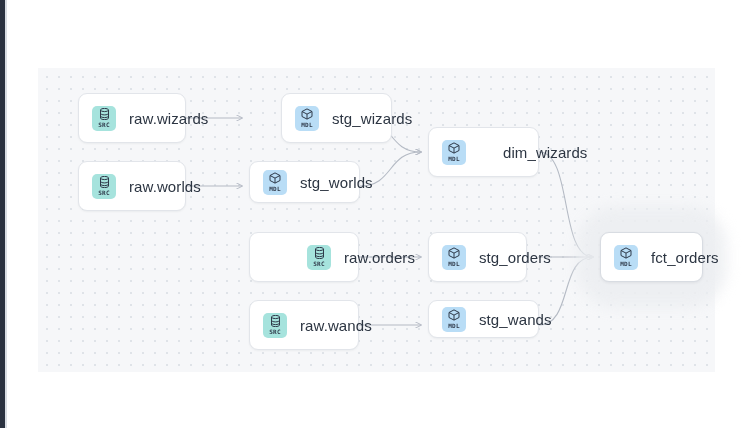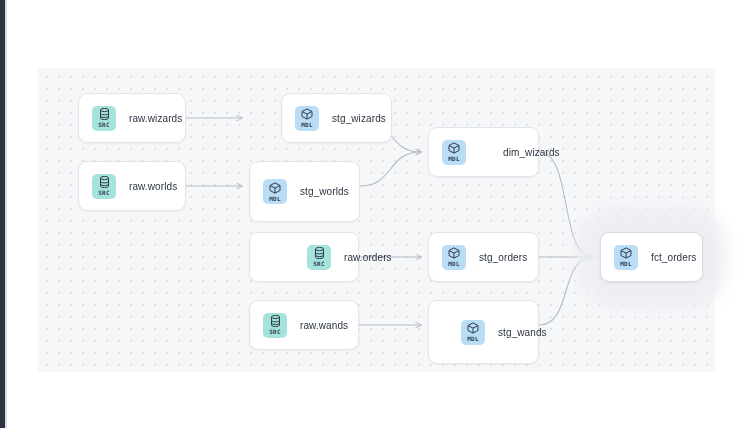--- a/index.html
+++ b/index.html
@@ -100,21 +100,21 @@
     font-size: 6px;
     font-weight: 700;
     letter-spacing: 0.2px;
     color: #2f3a4a;
     line-height: 7px;
     margin-top: 1px;
   }
 
   .node-label {
     margin-left: 13px;
-    font-size: 10px;
+    font-size: 15px;
     color: #2c3542;
     white-space: nowrap;
     letter-spacing: 0.1px;
   }
 </style>
 </head>
 <body>
 
 <div id="left-rail"></div>
 <div id="left-rail-inner"></div>
@@ -193,43 +193,43 @@
       <div class="badge mdl">
         <svg width="12" height="12" viewBox="0 0 12 12">
           <path d="M6 0.9 L11 3.5 V8.5 L6 11.1 L1 8.5 V3.5 Z" fill="none" stroke="#2f3a4a" stroke-width="1" stroke-linejoin="round"></path>
           <path d="M1 3.5 L6 6.1 L11 3.5" fill="none" stroke="#2f3a4a" stroke-width="1" stroke-linejoin="round"></path>
           <path d="M6 6.1 V11.1" fill="none" stroke="#2f3a4a" stroke-width="1"></path>
         </svg>
         <div class="badge-text">MDL</div>
       </div>
       <div class="node-label">stg_wizards</div>
     </div>
-    <div class="node" style="left: 249px; top: 161px; width: 111px; height: 61px;">
+    <div class="node" style="left: 249px; top: 161px; width: 111px; height: 42px;">
       <div class="badge mdl">
         <svg width="12" height="12" viewBox="0 0 12 12">
           <path d="M6 0.9 L11 3.5 V8.5 L6 11.1 L1 8.5 V3.5 Z" fill="none" stroke="#2f3a4a" stroke-width="1" stroke-linejoin="round"></path>
           <path d="M1 3.5 L6 6.1 L11 3.5" fill="none" stroke="#2f3a4a" stroke-width="1" stroke-linejoin="round"></path>
           <path d="M6 6.1 V11.1" fill="none" stroke="#2f3a4a" stroke-width="1"></path>
         </svg>
         <div class="badge-text">MDL</div>
       </div>
       <div class="node-label">stg_worlds</div>
     </div>
-    <div class="node" style="left: 428px; top: 232px; width: 111px; height: 50px;">
+    <div class="node" style="left: 428px; top: 232px; width: 99px; height: 50px;">
       <div class="badge mdl">
         <svg width="12" height="12" viewBox="0 0 12 12">
           <path d="M6 0.9 L11 3.5 V8.5 L6 11.1 L1 8.5 V3.5 Z" fill="none" stroke="#2f3a4a" stroke-width="1" stroke-linejoin="round"></path>
           <path d="M1 3.5 L6 6.1 L11 3.5" fill="none" stroke="#2f3a4a" stroke-width="1" stroke-linejoin="round"></path>
           <path d="M6 6.1 V11.1" fill="none" stroke="#2f3a4a" stroke-width="1"></path>
         </svg>
         <div class="badge-text">MDL</div>
       </div>
       <div class="node-label">stg_orders</div>
     </div>
-    <div class="node" style="left: 428px; top: 300px; width: 111px; height: 64px; padding-left: 19px;">
+    <div class="node" style="left: 428px; top: 300px; width: 111px; height: 38px;">
       <div class="badge mdl">
         <svg width="12" height="12" viewBox="0 0 12 12">
           <path d="M6 0.9 L11 3.5 V8.5 L6 11.1 L1 8.5 V3.5 Z" fill="none" stroke="#2f3a4a" stroke-width="1" stroke-linejoin="round"></path>
           <path d="M1 3.5 L6 6.1 L11 3.5" fill="none" stroke="#2f3a4a" stroke-width="1" stroke-linejoin="round"></path>
           <path d="M6 6.1 V11.1" fill="none" stroke="#2f3a4a" stroke-width="1"></path>
         </svg>
         <div class="badge-text">MDL</div>
       </div>
       <div class="node-label">stg_wands</div>
     </div>

